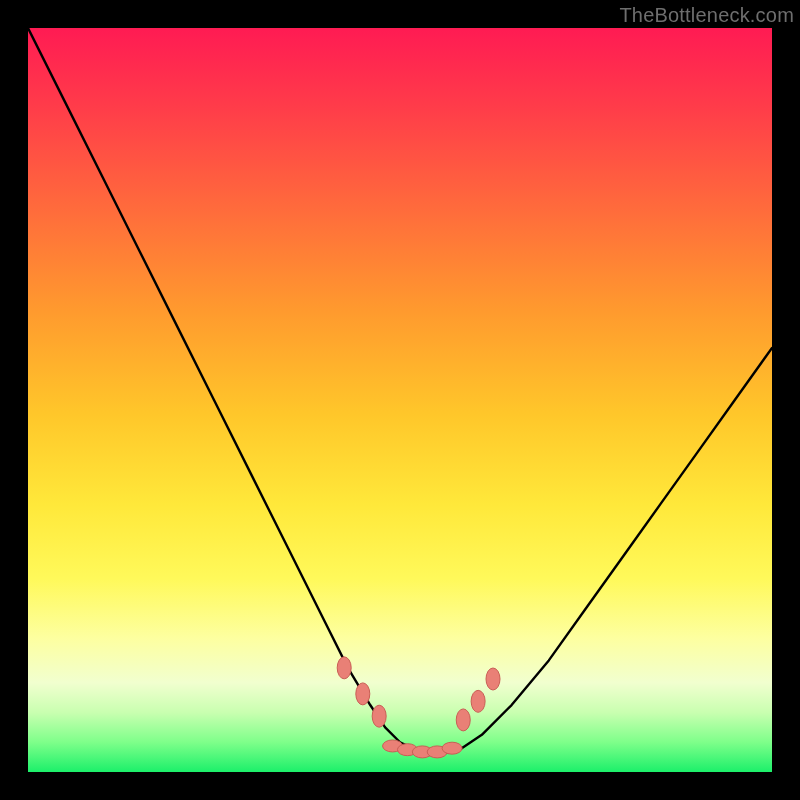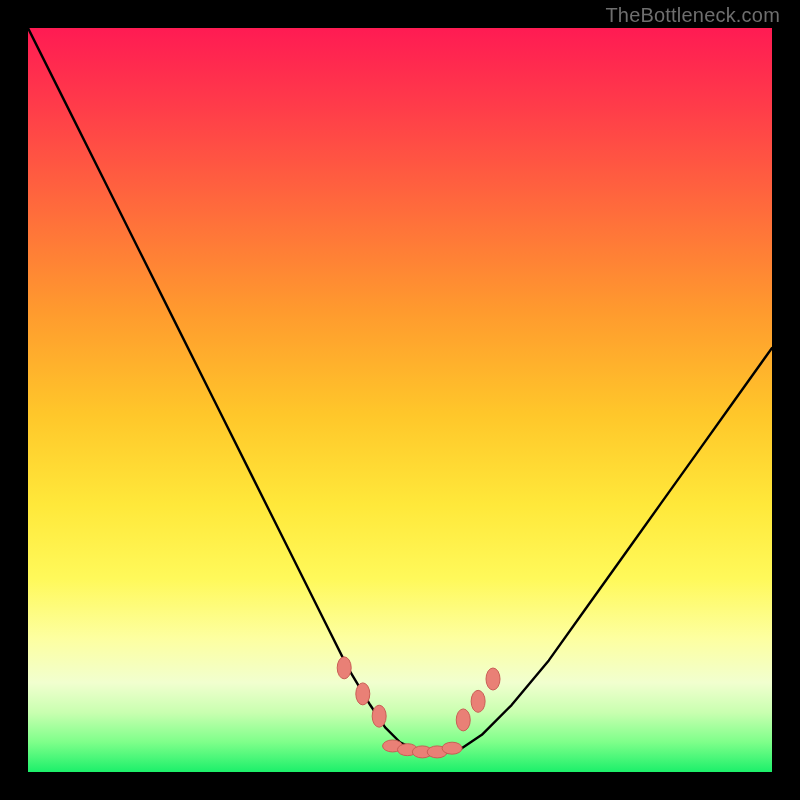--- a/index.html
+++ b/index.html
@@ -55,21 +55,21 @@
   .svg-layer {
     position: absolute;
     left: 0;
     top: 0;
     width: 100%;
     height: 100%;
   }
 
   .watermark {
     position: absolute;
-    right: 20px;
+    right: 6px;
     top: 4px;
     color: #6e6e6e;
     font-size: 20px;
     font-weight: 400;
     letter-spacing: 0.2px;
     user-select: none;
   }
 </style>
 </head>
 <body>

